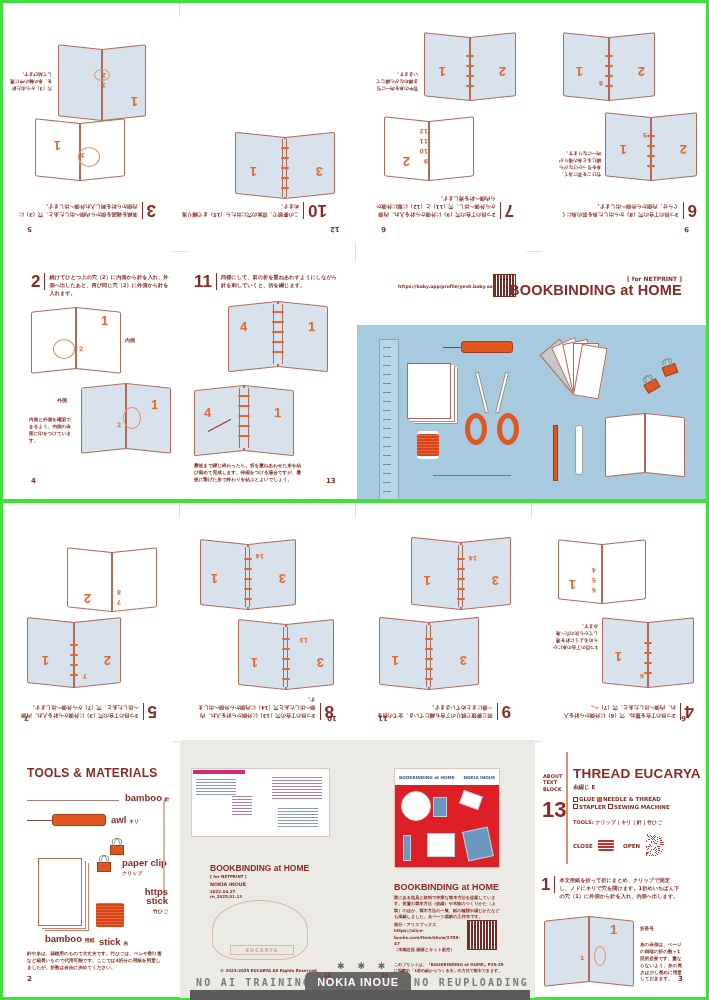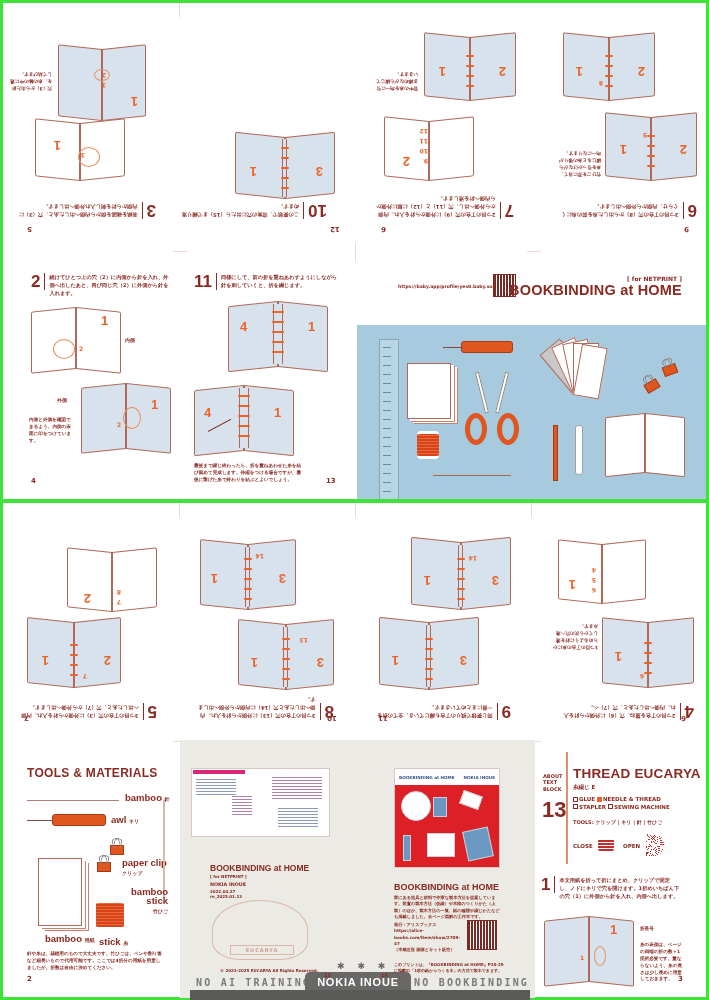--- a/index.html
+++ b/index.html
@@ -447,21 +447,21 @@
   <div class="tm-title">TOOLS &amp; MATERIALS</div>
   <div class="awl-shaft" style="left:27px;top:800px;width:92px;background:#b08070;"></div>
   <div class="tm-label" style="left:125px;top:793px;"><span>bamboo</span> <small>針</small></div>
   <div class="awl-shaft" style="left:27px;top:820px;width:26px;"></div>
   <div class="awl-handle" style="left:52px;top:814px;width:54px;height:12px;"></div>
   <div class="tm-label" style="left:111px;top:815px;"><span>awl</span> <small>キリ</small></div>
   <div class="clip" style="left:110px;top:845px;"></div>
   <div class="clip" style="left:97px;top:862px;"></div>
   <div class="tm-label" style="left:122px;top:858px;"><span>paper clip</span><br><small>クリップ</small></div>
   <div style="position:absolute;left:163px;top:800px;width:2px;height:98px;background:#d8b8a8;"></div>
-  <div class="tm-label" style="left:128px;top:887px;text-align:right;width:40px;"><span>bamboo stick</span><br><small>竹ひご</small></div>
+  <div class="tm-label" style="left:128px;top:887px;text-align:right;width:40px;"><span>https stick</span><br><small>竹ひご</small></div>
   <div class="paperstack" style="left:38px;top:858px;width:44px;height:68px;"></div>
   <div class="tm-label" style="left:45px;top:934px;"><span>bamboo</span> <small>用紙</small></div>
   <div class="spool" style="left:96px;top:900px;width:28px;height:30px;"></div>
   <div class="tm-label" style="left:99px;top:937px;"><span>stick</span> <small>糸</small></div>
   <div class="tm-foot">針や糸は、裁縫用のもので大丈夫です。竹ひごは、ペンや割り箸など細長いもので代用可能です。ここでは4折分の用紙を用意しましたが、折数は自由に決めてください。</div>
   <span class="pn" style="position:absolute;left:27px;top:975px;font-size:7px;font-weight:bold;">2</span>
 </div>
 
 <div class="back-bg"></div>
 <div class="thumb-spread">
@@ -500,21 +500,21 @@
   <span>https://alice-books.com/item/show/2709-47</span><br>
   <span>（本稿近況 開催とキット販売）</span>
 </div>
 <div class="qr" style="left:467px;top:920px;width:30px;height:30px;"></div>
 <div class="back-small" style="left:394px;top:962px;width:112px;font-size:4px;">このプリントは、『BOOKBINDING at HOME』P28-29に掲載の「1枚の紙からつくる本」の方法で製本できます。</div>
 
 <div class="banner-shade"></div>
 <div class="banner-stars">✱ ✱ ✱</div>
 <div class="banner-left">NO AI TRAINING</div>
 <div class="banner-tab">NOKIA INOUE</div>
-<div class="banner-right">NO BOOKBINDING</div>
+<div class="banner-right">NO REUPLOADING</div>
 <span style="position:absolute;left:324px;top:972px;font-size:5px;font-weight:bold;color:#8a2a22;">15</span>
 <span style="position:absolute;left:381px;top:972px;font-size:5px;font-weight:bold;color:#8a2a22;">14</span>
 
 <div>
   <div class="ts-about">
     <span>ABOUT</span><br>
     <span>TEXT</span><br>
     <span>BLOCK</span>
   </div>
   <div class="ts-num">13</div>

